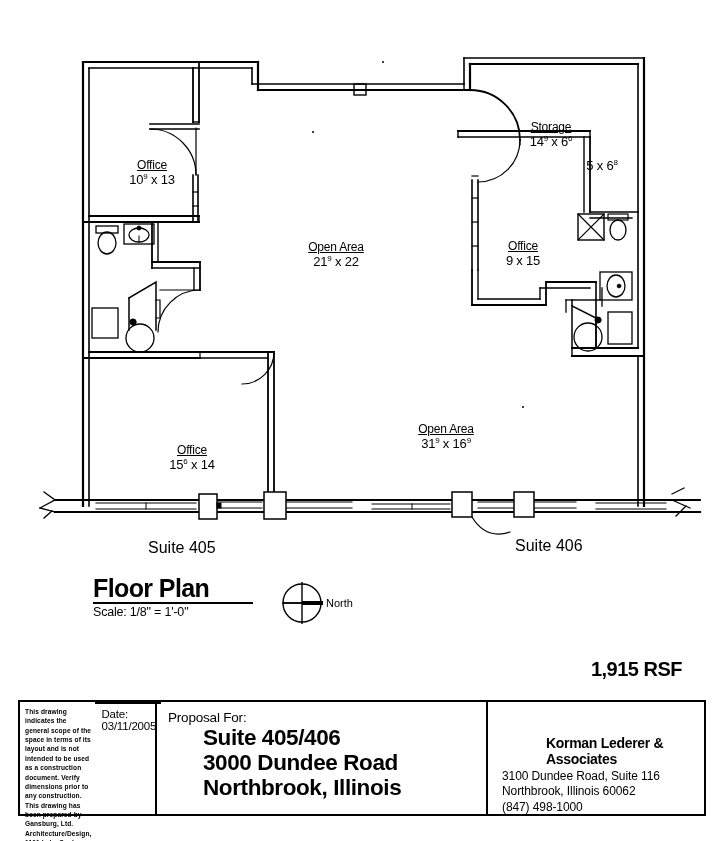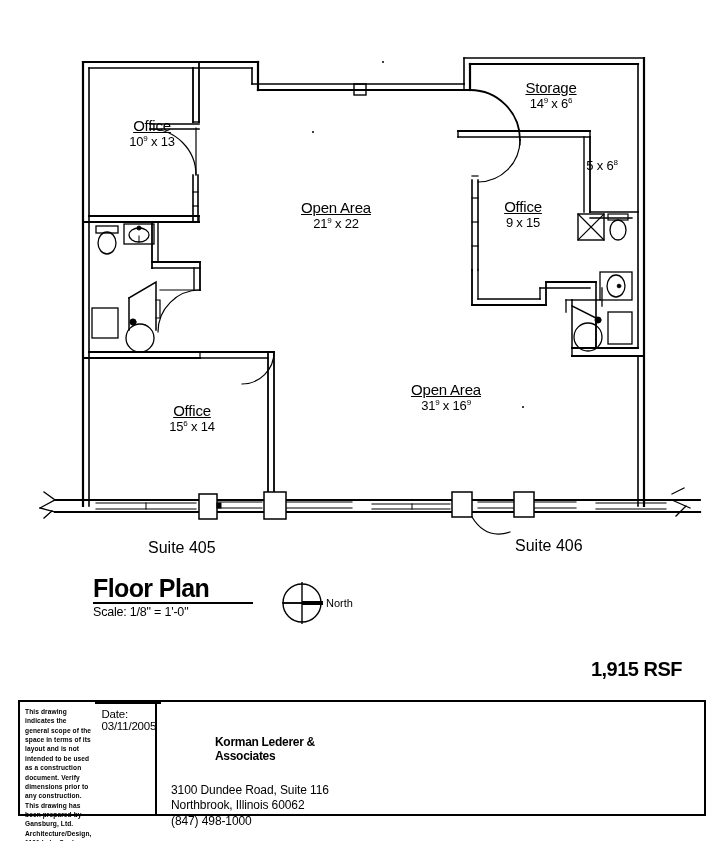--- a/index.html
+++ b/index.html
@@ -31,24 +31,25 @@
   }
   .room-label {
     position: absolute;
     text-align: center;
     font-family: "Liberation Sans", sans-serif;
     color: #000;
     white-space: nowrap;
     line-height: 1.05;
   }
   .room-name {
-    font-size: 15px;
+    font-size: 12px;
     text-decoration: underline;
     display: block;
     letter-spacing: -0.2px;
+    margin-top: 41px;
   }
   .room-dim {
     font-size: 13px;
     display: block;
     margin-top: 1px;
     letter-spacing: -0.2px;
   }
   .room-dim sup {
     font-size: 8px;
     vertical-align: super;
@@ -158,25 +159,25 @@
     line-height: 1.12;
     display: block;
     margin-left: 35px;
   }
   #tb-company {
     width: 216px;
     box-sizing: border-box;
     padding: 33px 0 0 14px;
   }
   #company-name {
-    font-size: 12px;
+    font-size: 14px;
     font-weight: bold;
     letter-spacing: -0.3px;
     display: block;
-    margin-bottom: 20px;
+    margin-bottom: 2px;
     padding-left: 44px;
   }
   .company-line {
     font-size: 12px;
     letter-spacing: -0.1px;
     line-height: 1.28;
     display: block;
   }
 </style>
 </head>
@@ -418,20 +419,26 @@
 
   <div id="rsf">1,915 RSF</div>
 
   <div id="titleblock">
 
     <div id="tb-disclaimer">
       <div id="disclaimer-text">This drawing indicates the general scope of the space in terms of its layout and is not intended to be used as a construction document. Verify dimensions prior to any construction. This drawing has been prepared by Gansburg, Ltd. Architecture/Design, 1101 Lake Cook Road - Suite F, Deerfield, IL 60015   Phone: (847) 945-2444.</div>
       <div id="tb-date">Date: 03/11/2005</div>
     </div>
 
+    <div id="tb-proposal">
+      <span id="proposal-for">Proposal For:</span>
+      <span class="proposal-line">Suite 405/406</span>
+      <span class="proposal-line">3000 Dundee Road</span>
+      <span class="proposal-line">Northbrook, Illinois</span>
+    </div>
 
     <div id="tb-company">
       <span id="company-name">Korman Lederer &amp; Associates</span>
       <span class="company-line">3100 Dundee Road, Suite 116</span>
       <span class="company-line">Northbrook, Illinois 60062</span>
       <span class="company-line">(847) 498-1000</span>
     </div>
 
   </div>
 

